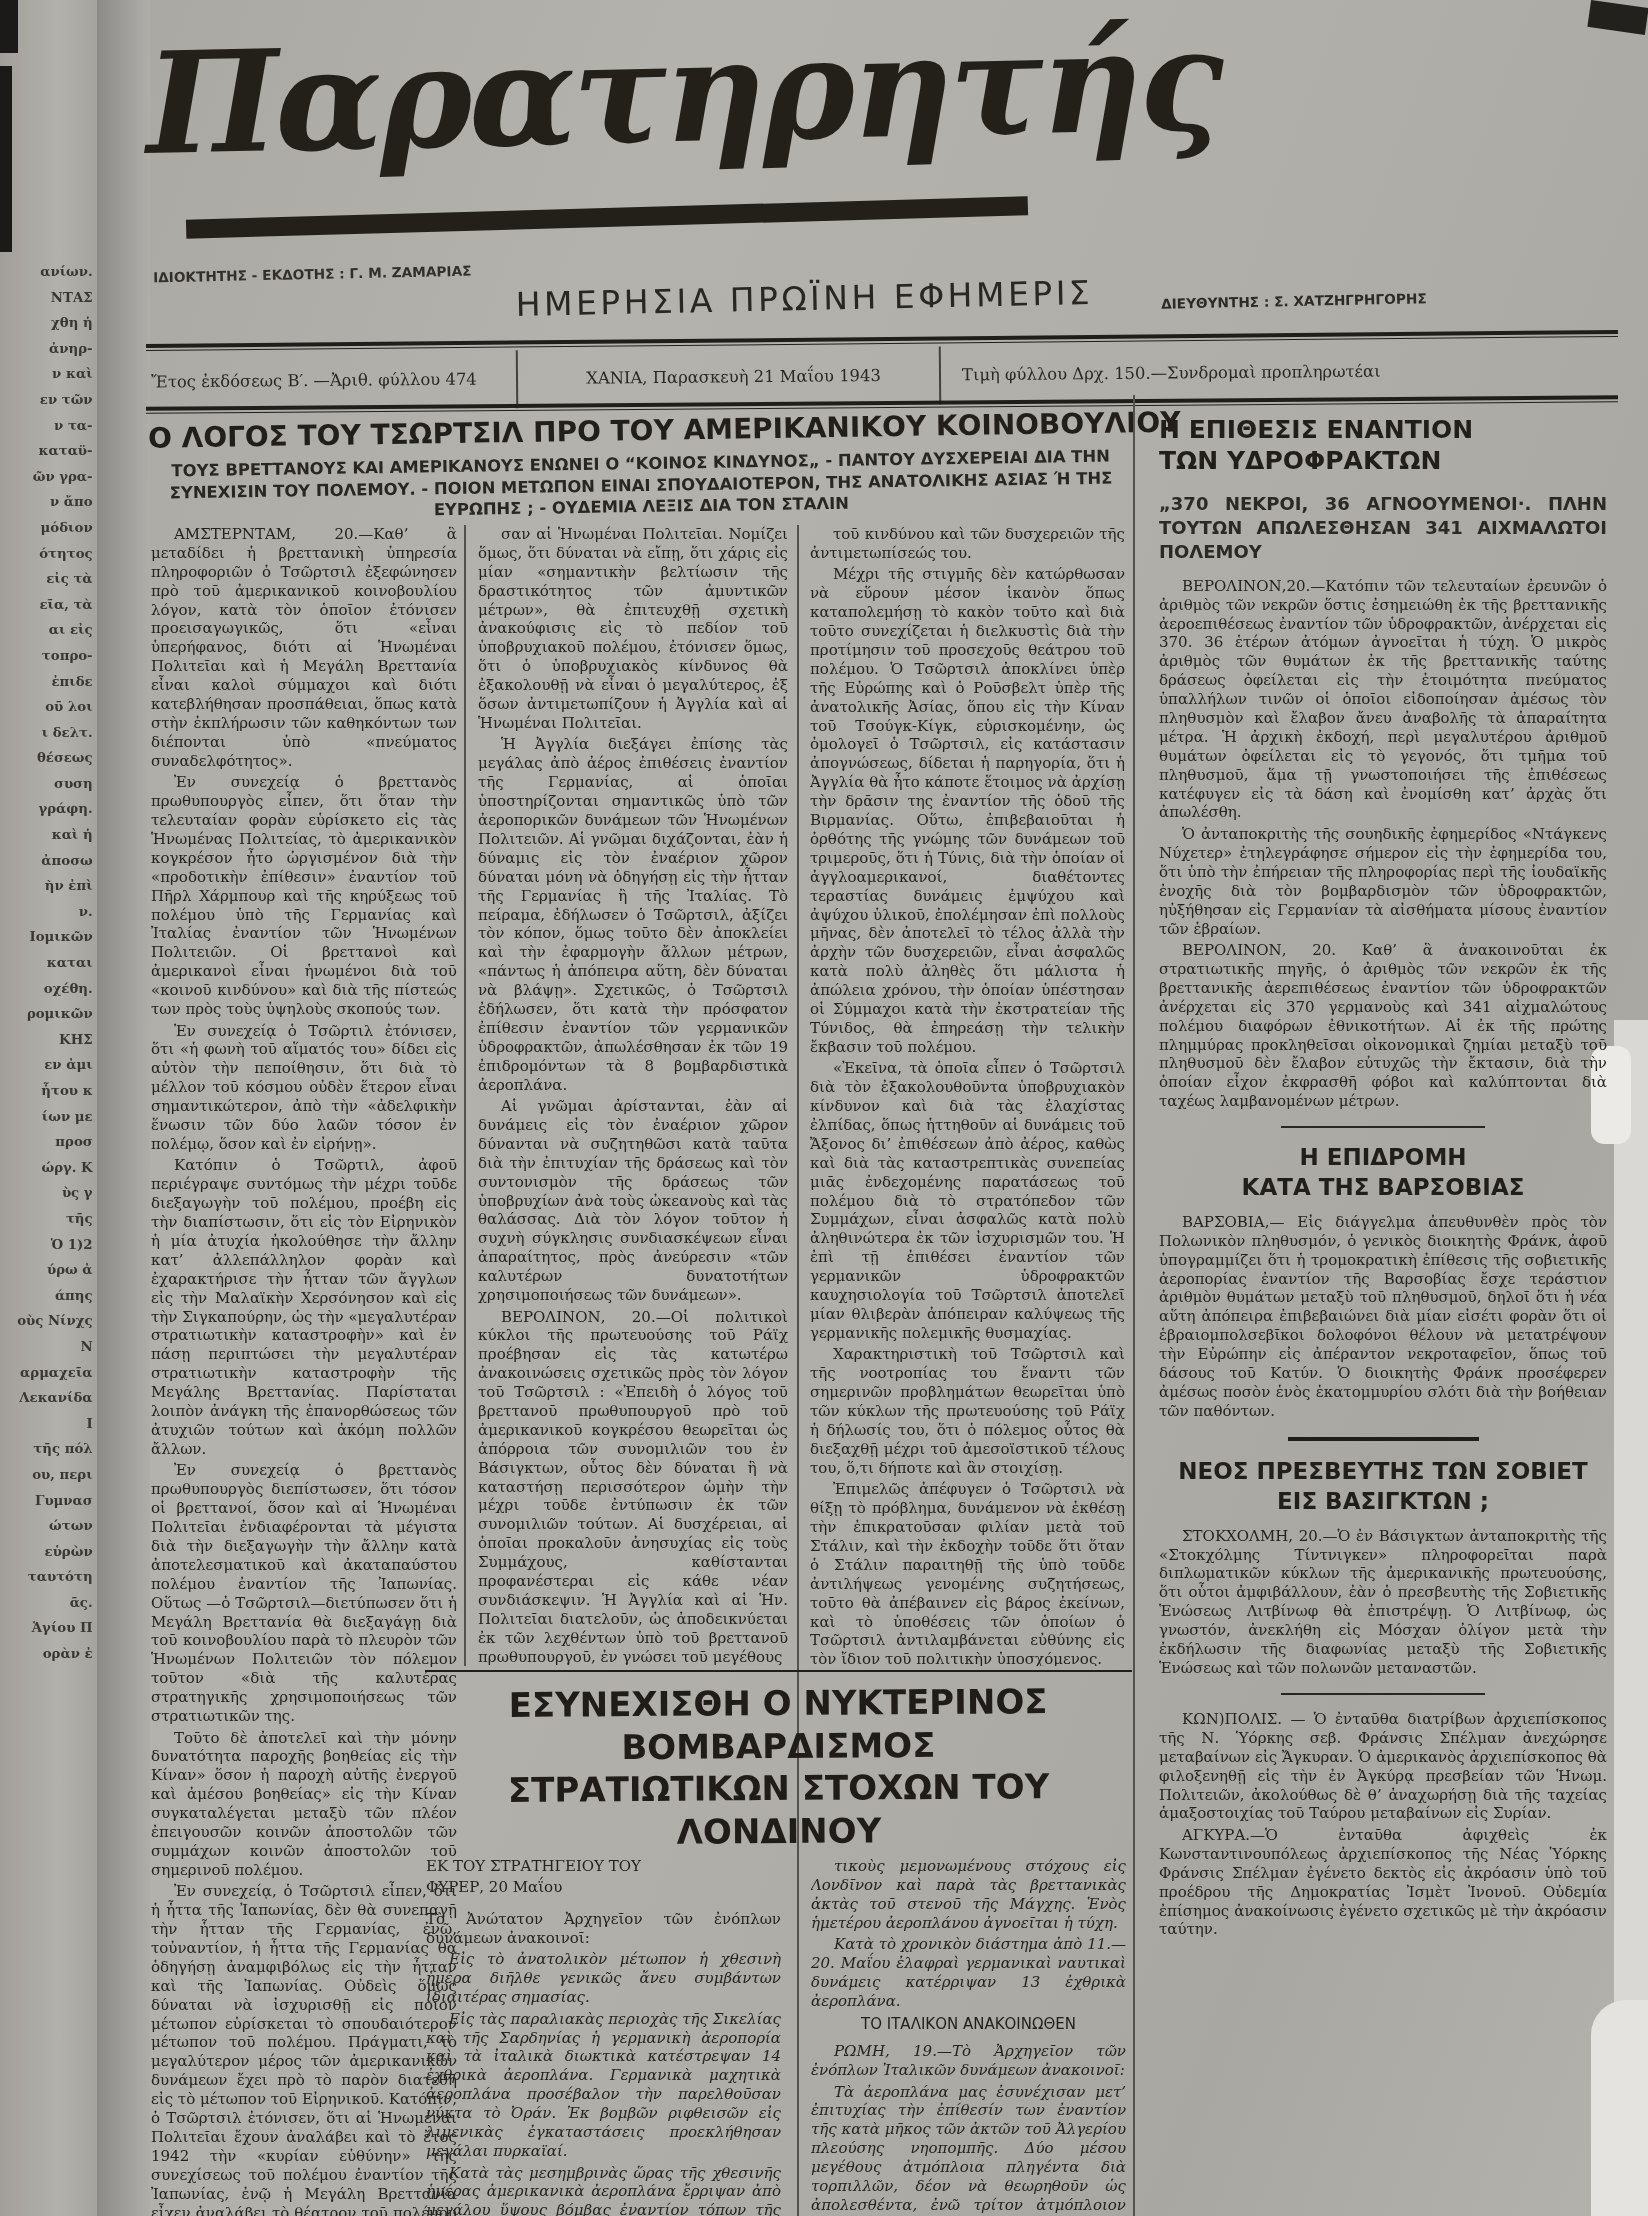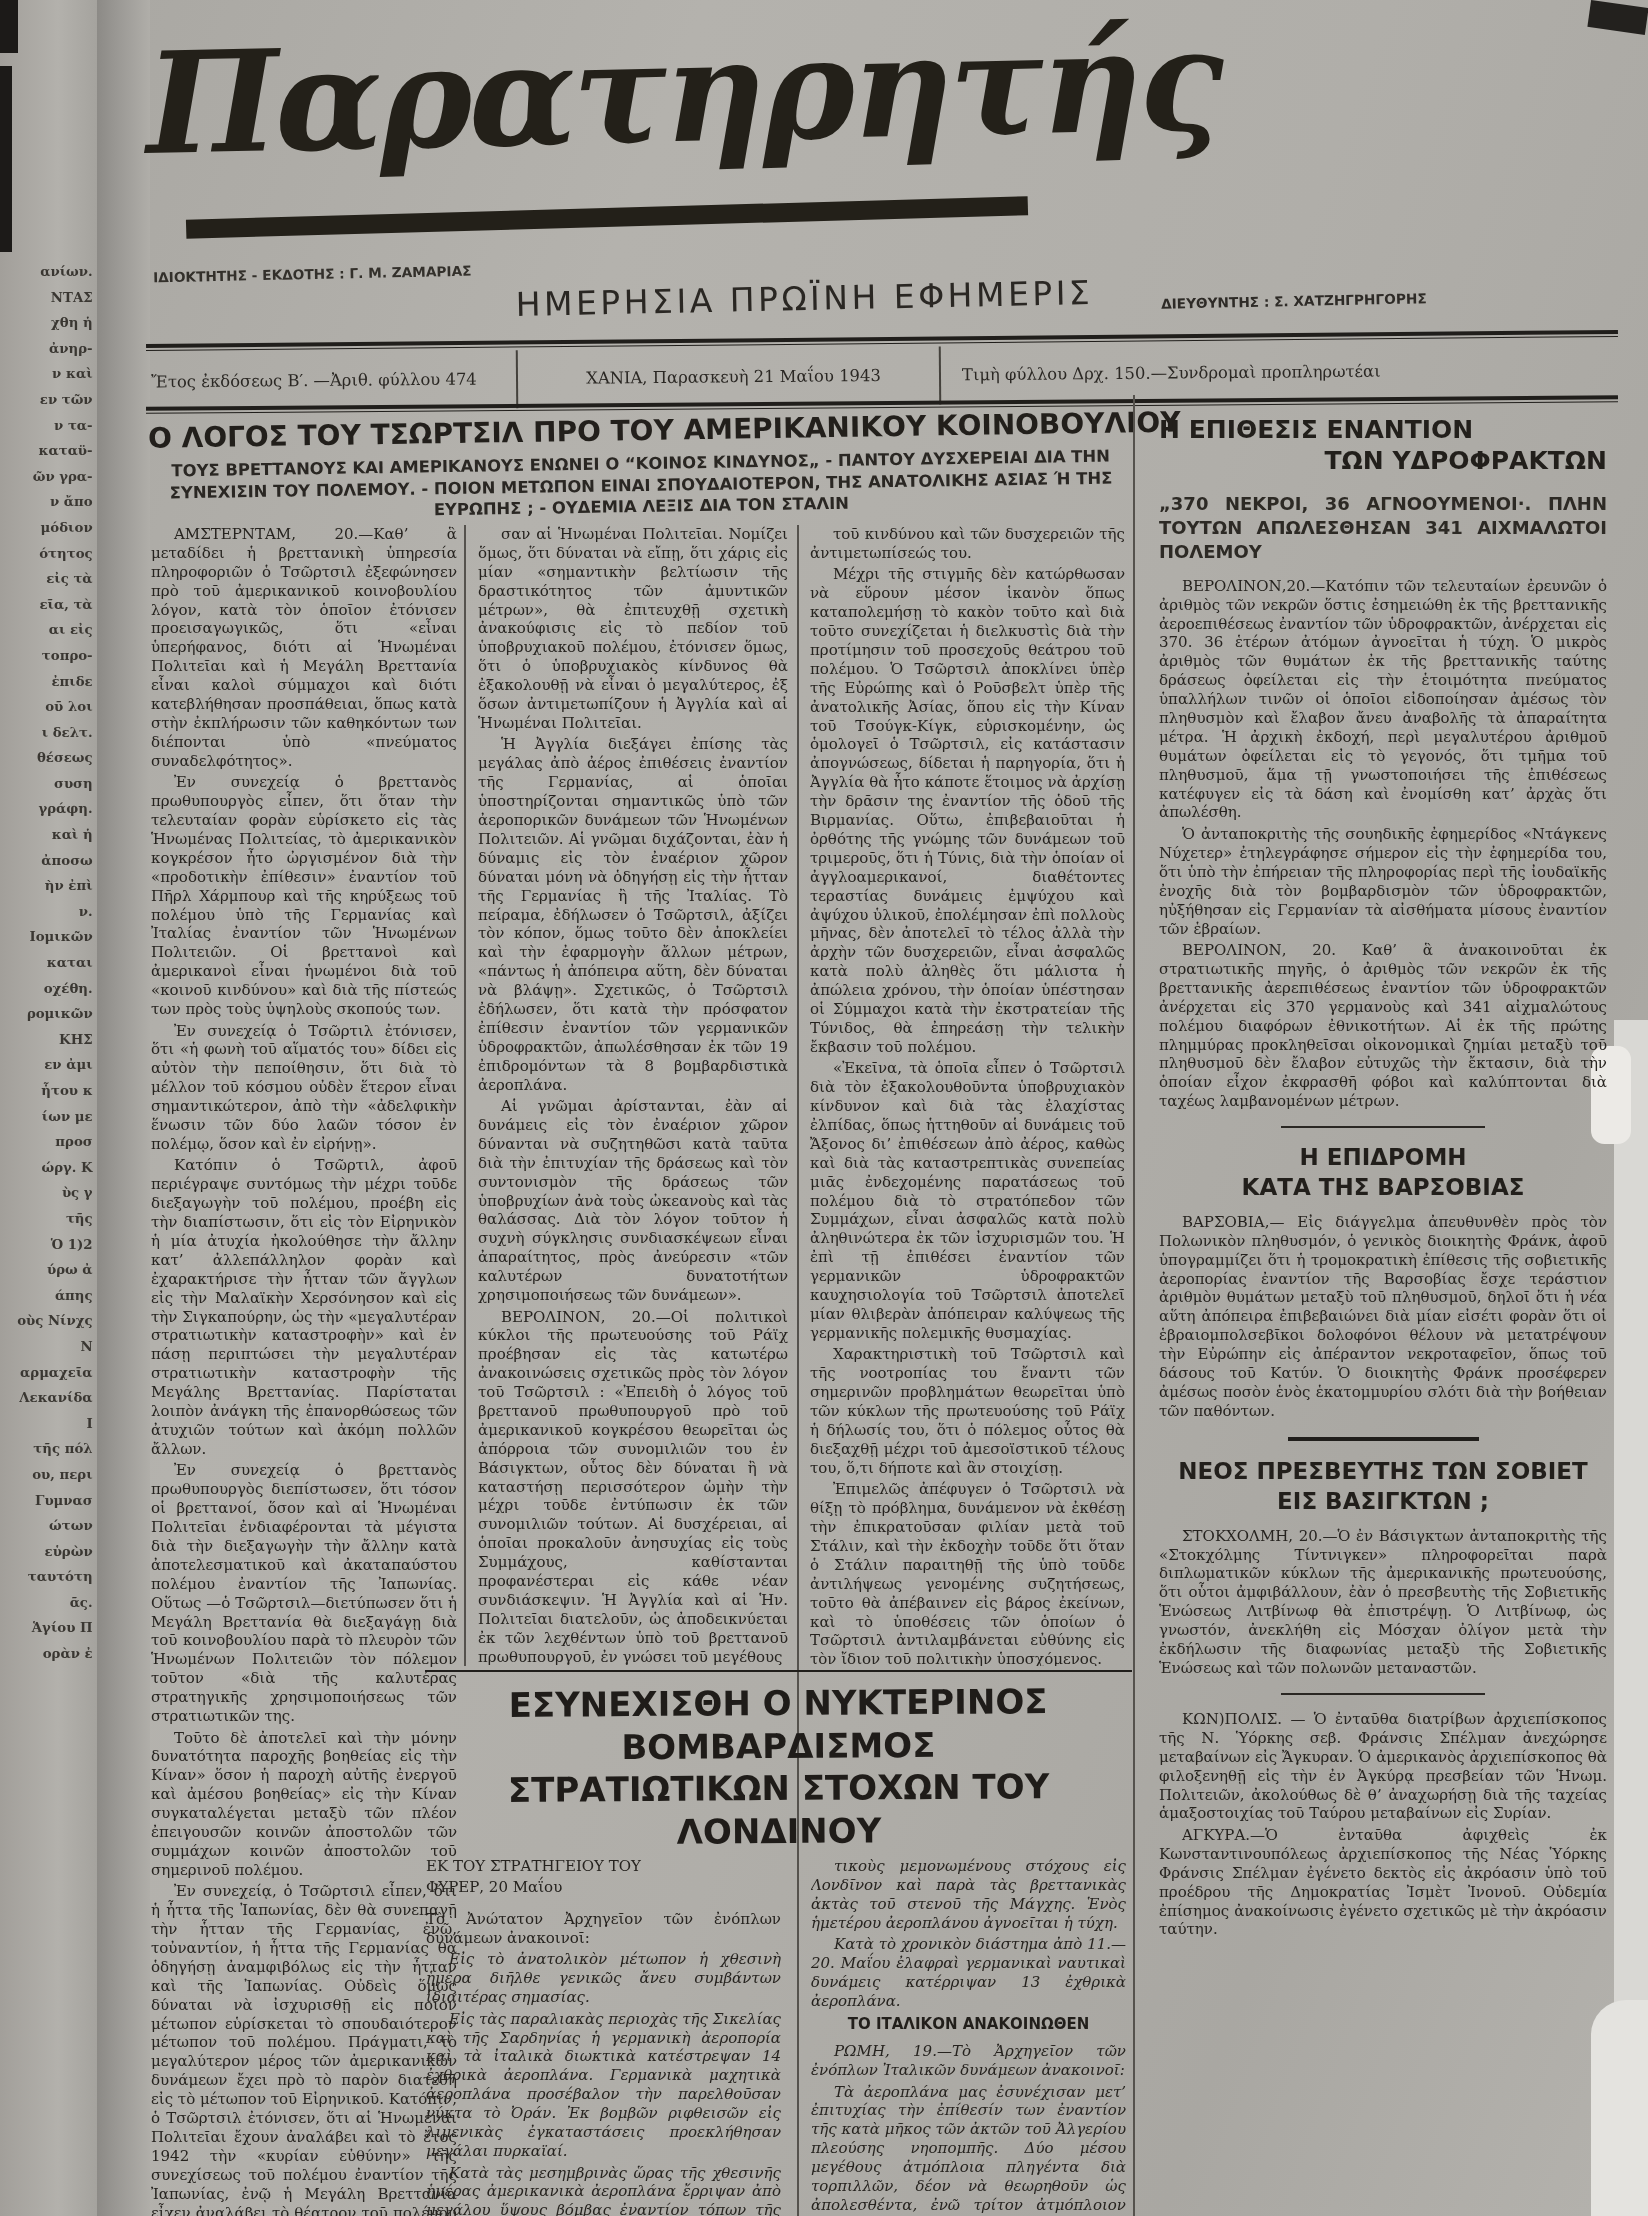--- a/index.html
+++ b/index.html
@@ -48,35 +48,35 @@
   .lead-deck{position:absolute;left:148px;top:453px;width:986px;text-align:center;
         font-family:"DejaVu Sans",sans-serif;font-weight:bold;font-size:16.4px;line-height:1.32;
         color:#2a2723;transform:rotate(-0.9deg);}
   
   .col{position:absolute;overflow:hidden;text-align:justify;}
   .col p{margin:0 0 2.7px 0;font-size:15px;line-height:1.26;text-indent:23px;}
   .col p.noindent{text-indent:0;}
   .ital p{font-style:italic;}
   
   .dams-hl{font-family:"DejaVu Sans",sans-serif;font-weight:bold;font-size:25px;line-height:1.25;color:#221f1b;margin:0;}
-  .dams-hl .l2{display:block;text-align:right;}
+  .dams-hl .l2{display:block;text-align:left;}
   .dams-deck{font-family:"DejaVu Sans",sans-serif;font-weight:bold;font-size:18px;line-height:1.35;color:#2d2a25;margin:15px 0 12.4px 0;}
   .sec-head{font-family:"DejaVu Sans",sans-serif;font-weight:bold;text-align:center;color:#221f1b;margin:0 0 9.8px 0;}
   .warsaw-head{font-size:23px;line-height:1.3;}
   .sep-thin{width:204px;height:2.2px;background:#2a2723;margin:15px auto;}
   .sep-thick{width:191px;height:4.4px;background:#201e1b;margin:16px auto;}
   
   .london-rule{left:425px;top:1670px;width:707px;height:1.8px;}
   .london-hl{position:absolute;left:425px;top:1682px;width:707px;text-align:center;
         font-family:"DejaVu Sans",sans-serif;font-weight:bold;font-size:34px;line-height:1.25;
         color:#1f1c19;transform:rotate(-0.4deg);}
   .london-deck{position:absolute;left:425px;top:1778px;width:707px;text-align:center;
         font-family:"DejaVu Sans",sans-serif;font-weight:bold;font-size:15px;line-height:1.5;color:#2a2723;}
   .kicker{font-size:18.6px;text-indent:0 !important;margin-bottom:1.8px !important;}
-  .italian-head{font-family:"DejaVu Sans",sans-serif;font-weight:bold;font-size:23px;color:#221f1b;
+  .italian-head{font-family:"DejaVu Sans",sans-serif;font-weight:normal;font-size:23px;color:#221f1b;
         text-indent:0 !important;margin:4.4px 0 8px 0 !important;text-align:center;}
 </style>
 </head>
 <body>
 
 <div id="scan">
 
   <div class="left-strip">
     <div class="corner-ink" style="left:0;top:0;width:17.7px;height:53px;"></div>
     <div class="corner-ink" style="left:0;top:66px;width:11.5px;height:186px;"></div>

